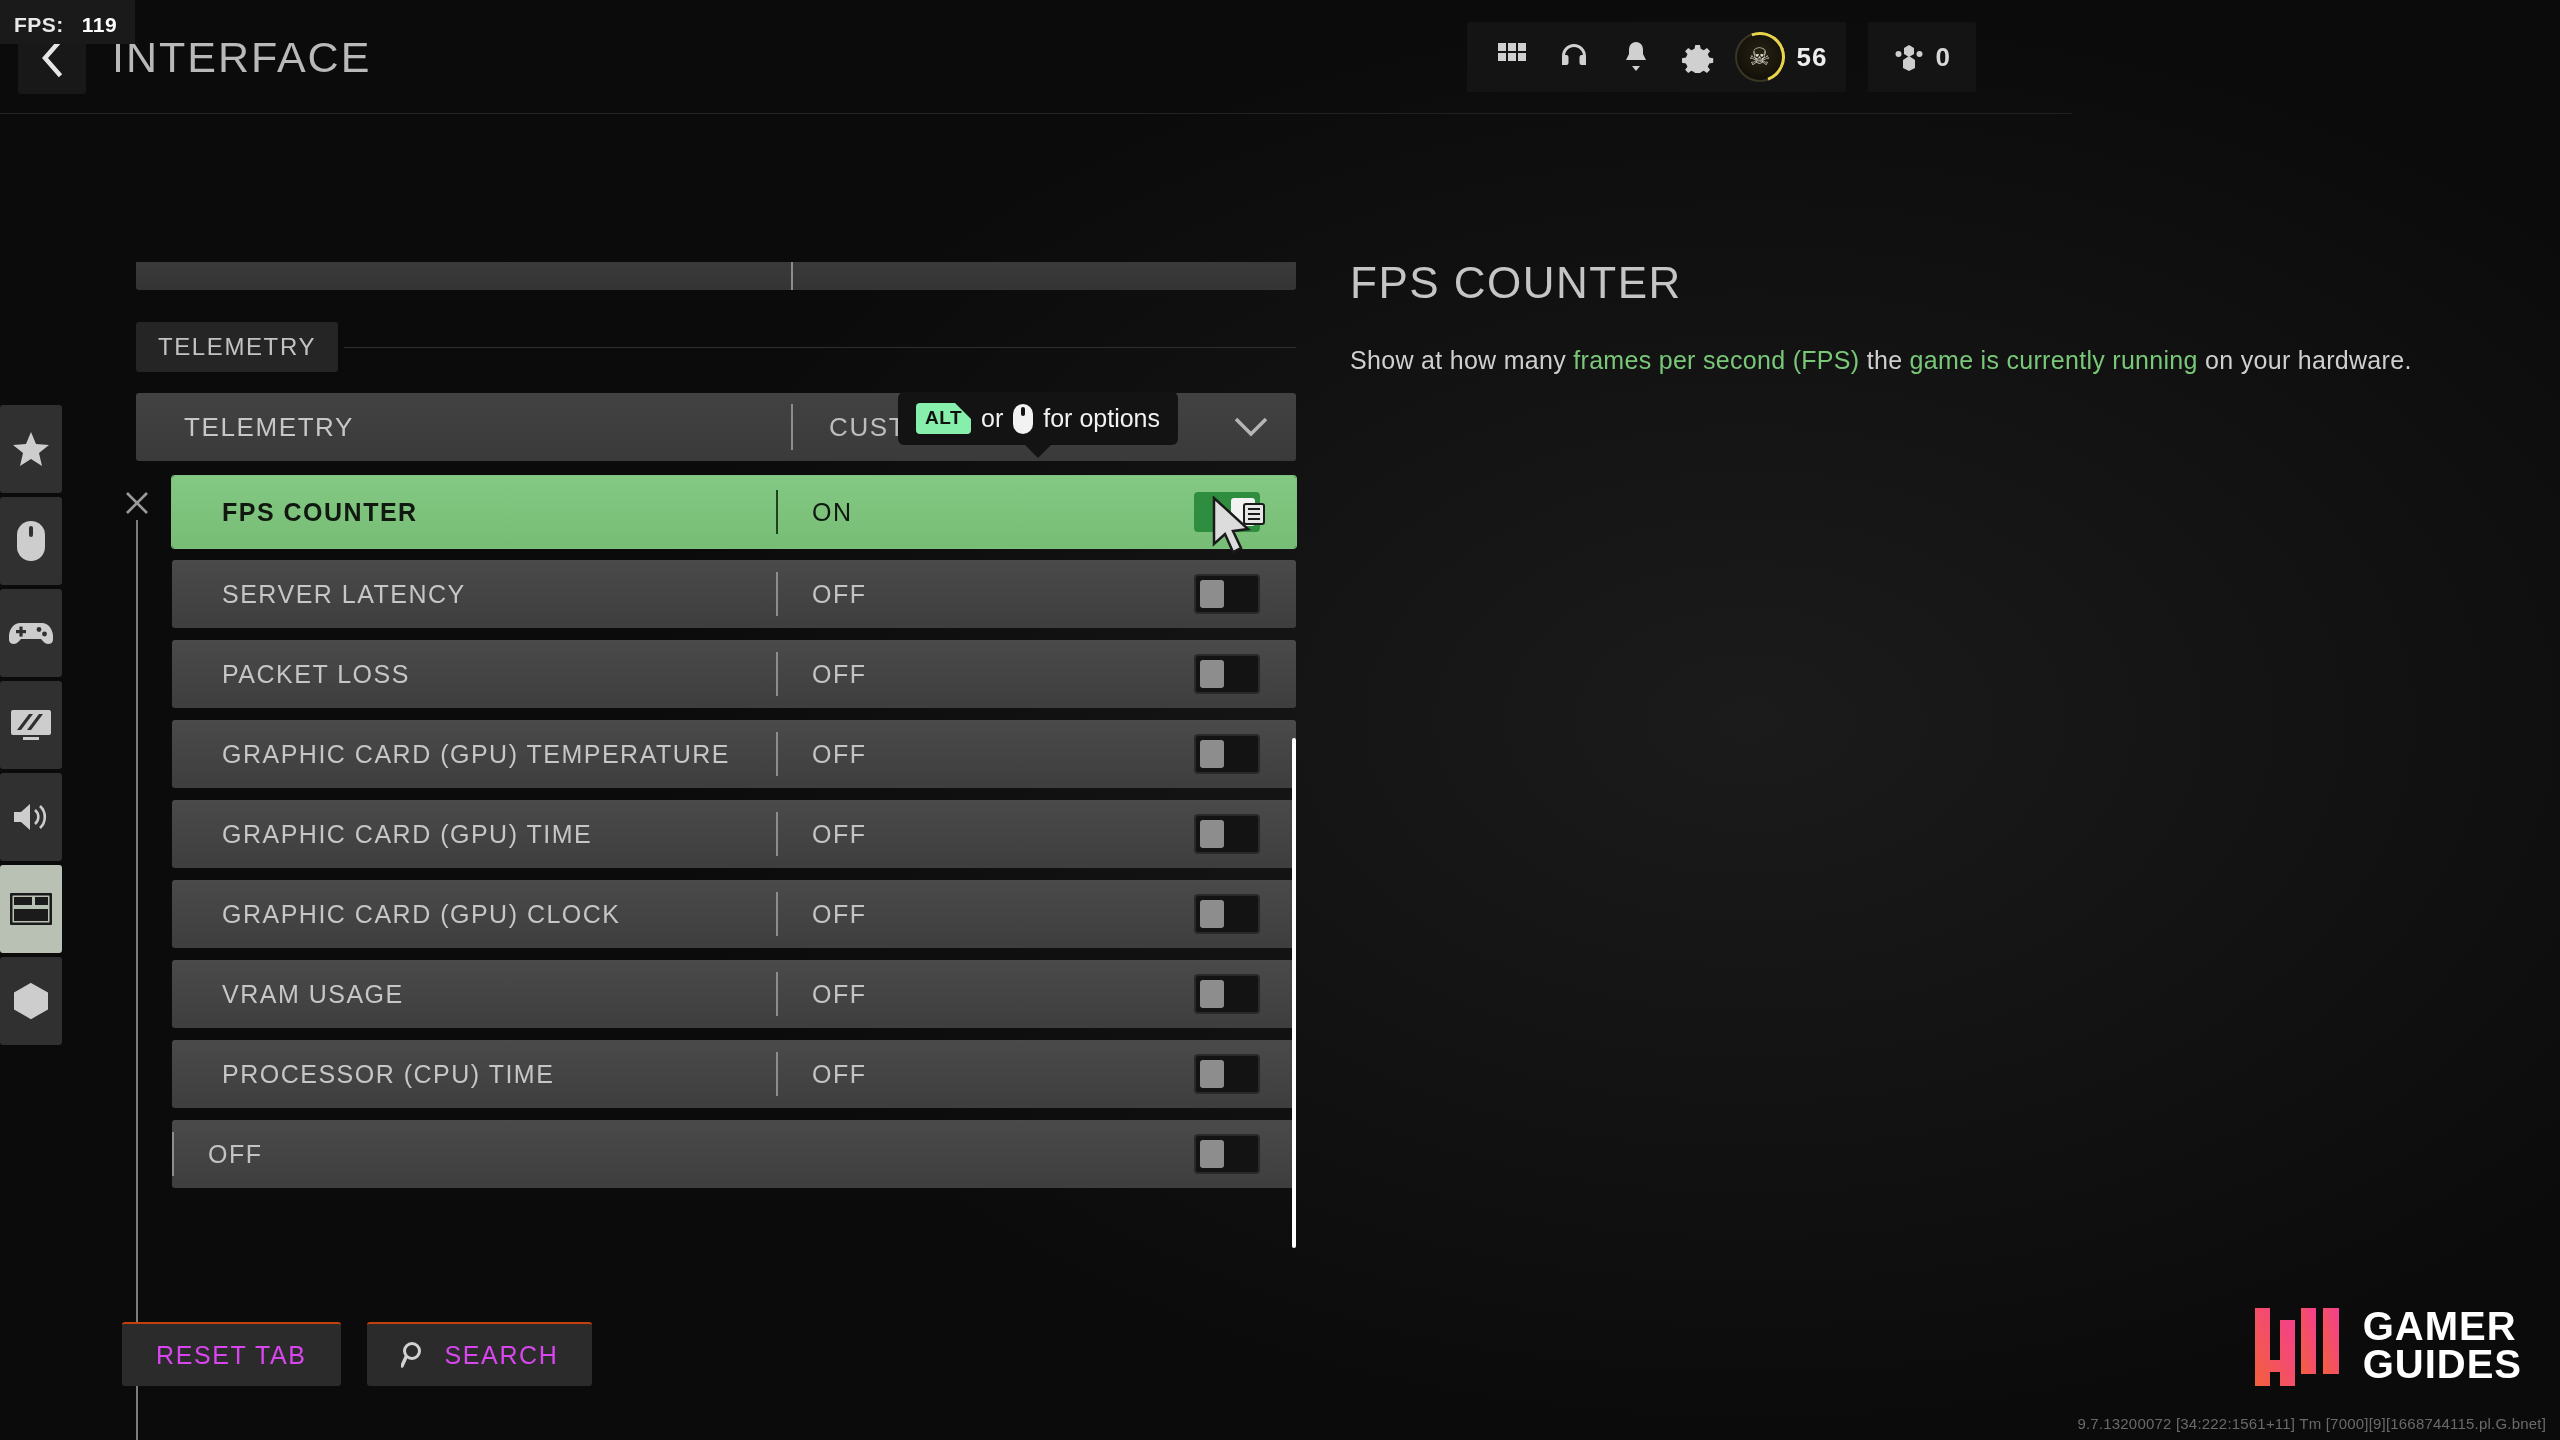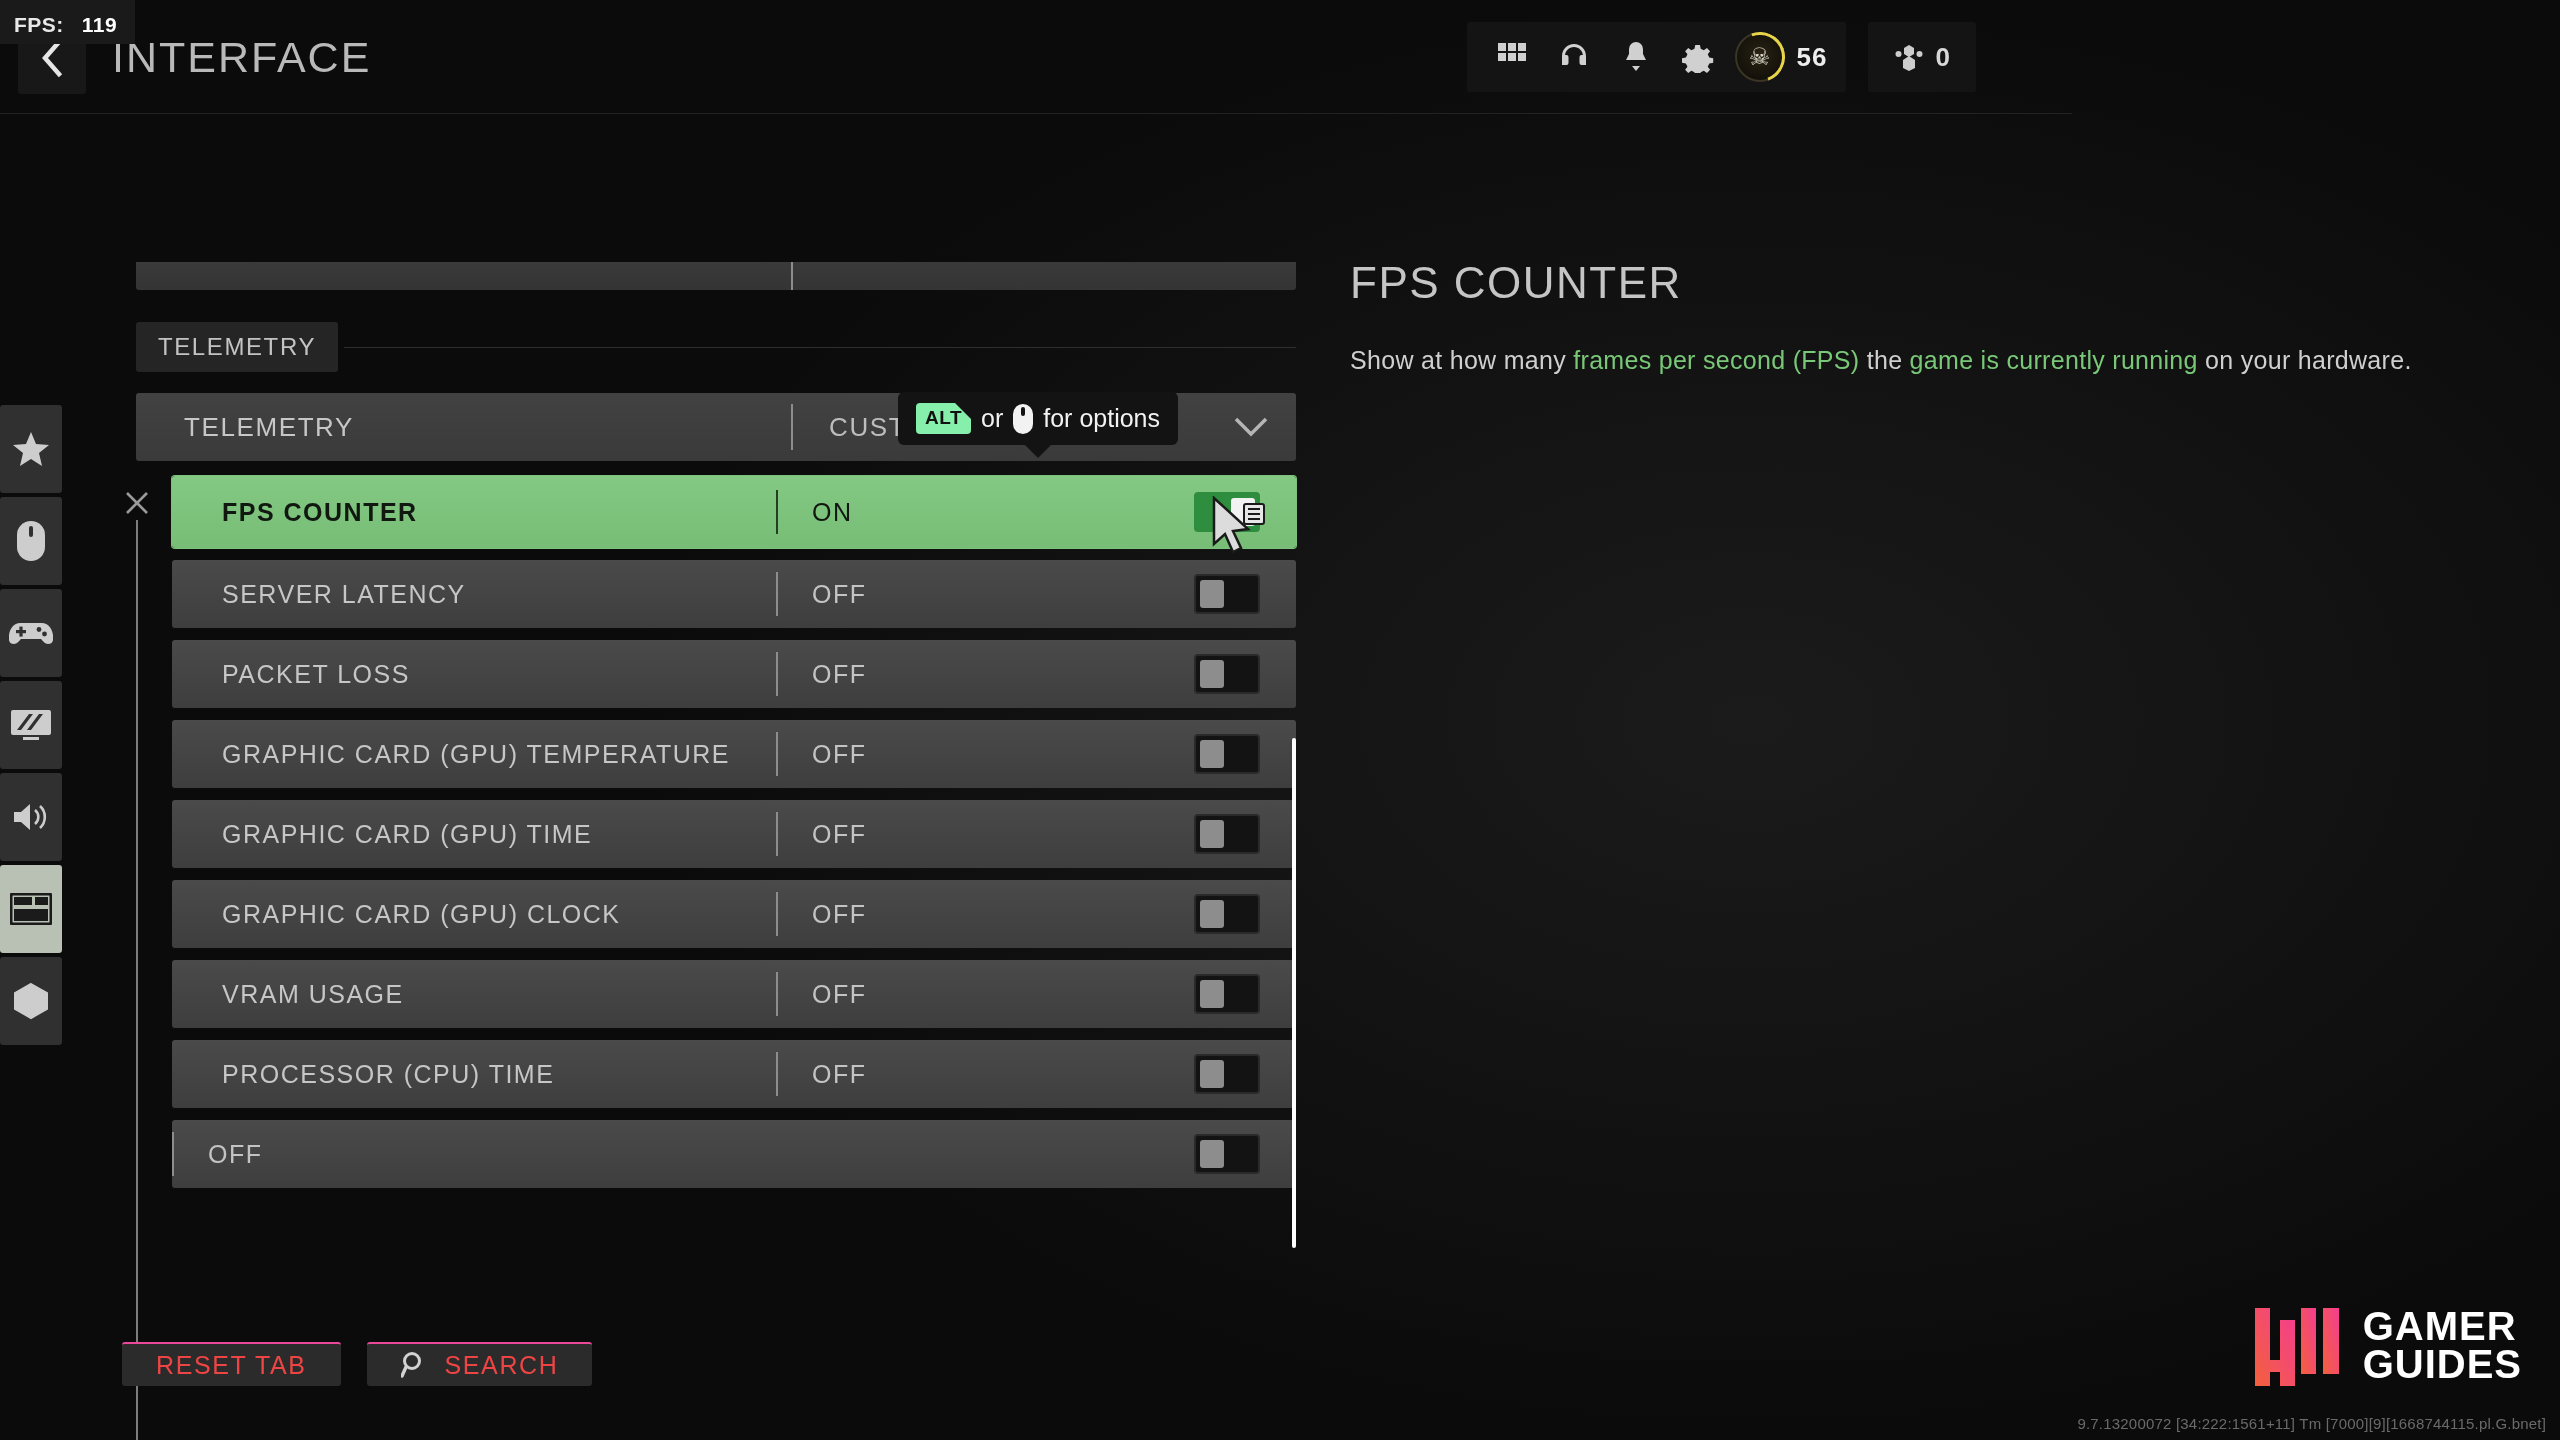--- a/index.html
+++ b/index.html
@@ -195,24 +195,24 @@
   }
   #detail-title{ font-size:44px; letter-spacing:1.5px; color:#c5c5c5; font-weight:500;}
   #detail-desc{
     margin-top:34px; font-size:25px; line-height:1.45; color:#cfcfcf; letter-spacing:.3px;
   }
   #detail-desc .hl{ color:#79c878; }
 
   
   #bottom-bar{ position:absolute; left:122px; bottom:54px; display:flex; gap:26px; z-index:30;}
   .bbtn{
-    height:44px; background:#2b2b2b; border-radius:3px;
+    height:64px; background:#2b2b2b; border-radius:3px;
     display:flex; align-items:center; justify-content:center; gap:16px;
-    padding:0 34px; font-size:25px; letter-spacing:1.6px; color:#ef4444; cursor:pointer;
-    border-top:2px solid #ec4899;
+    padding:0 34px; font-size:25px; letter-spacing:1.6px; color:#d946ef; cursor:pointer;
+    border-top:2px solid #c2410c;
   }
 
   
   #watermark{
     position:absolute; right:38px; bottom:52px; display:flex; align-items:center; gap:16px; z-index:50;
   }
   #wm-logo{ display:flex; align-items:flex-end; gap:1px; }
   #wm-text{ line-height:0.95; }
   #wm-text div{
     font-size:40px; font-weight:bold; color:#ffffff; letter-spacing:1px;

